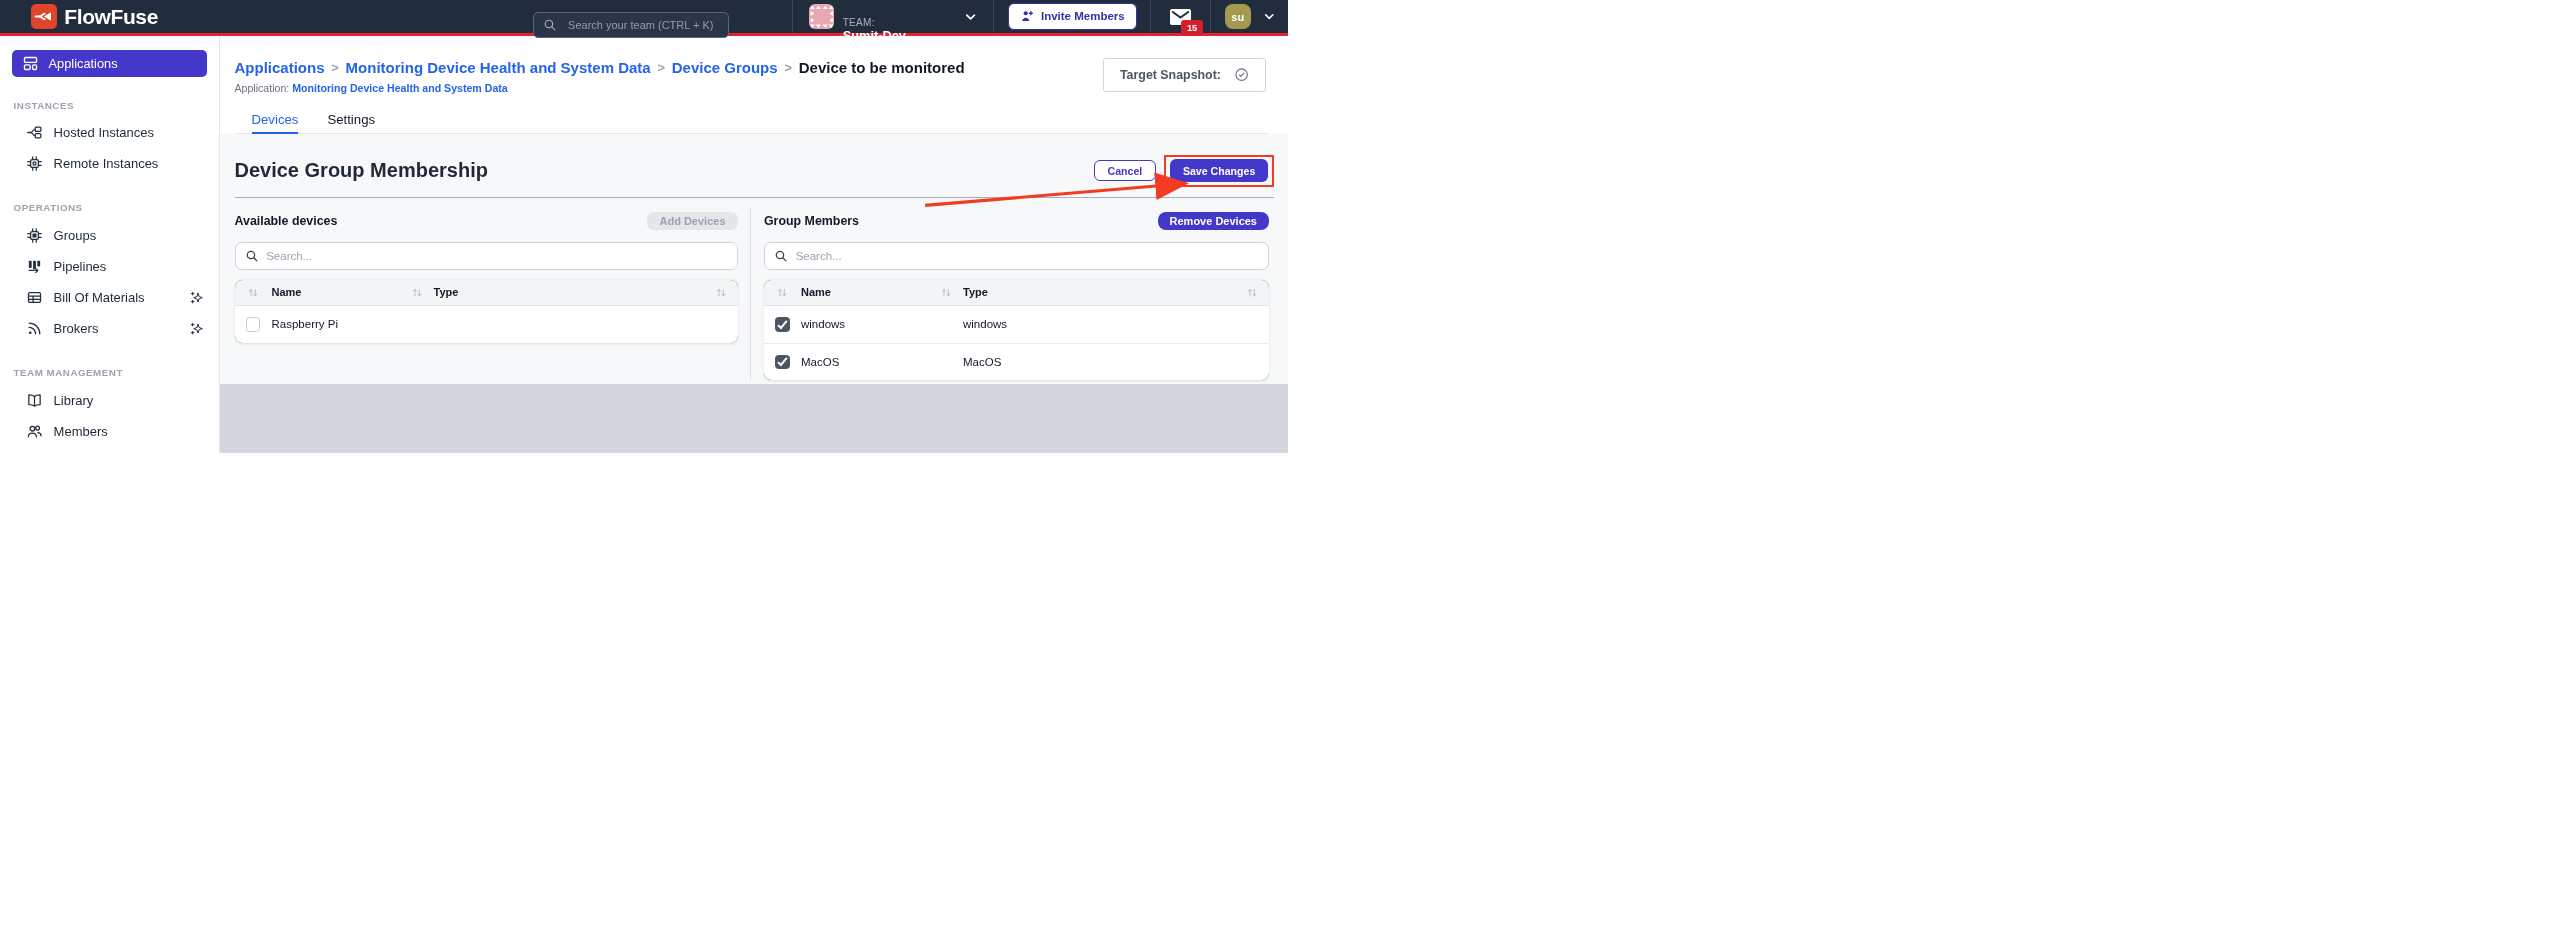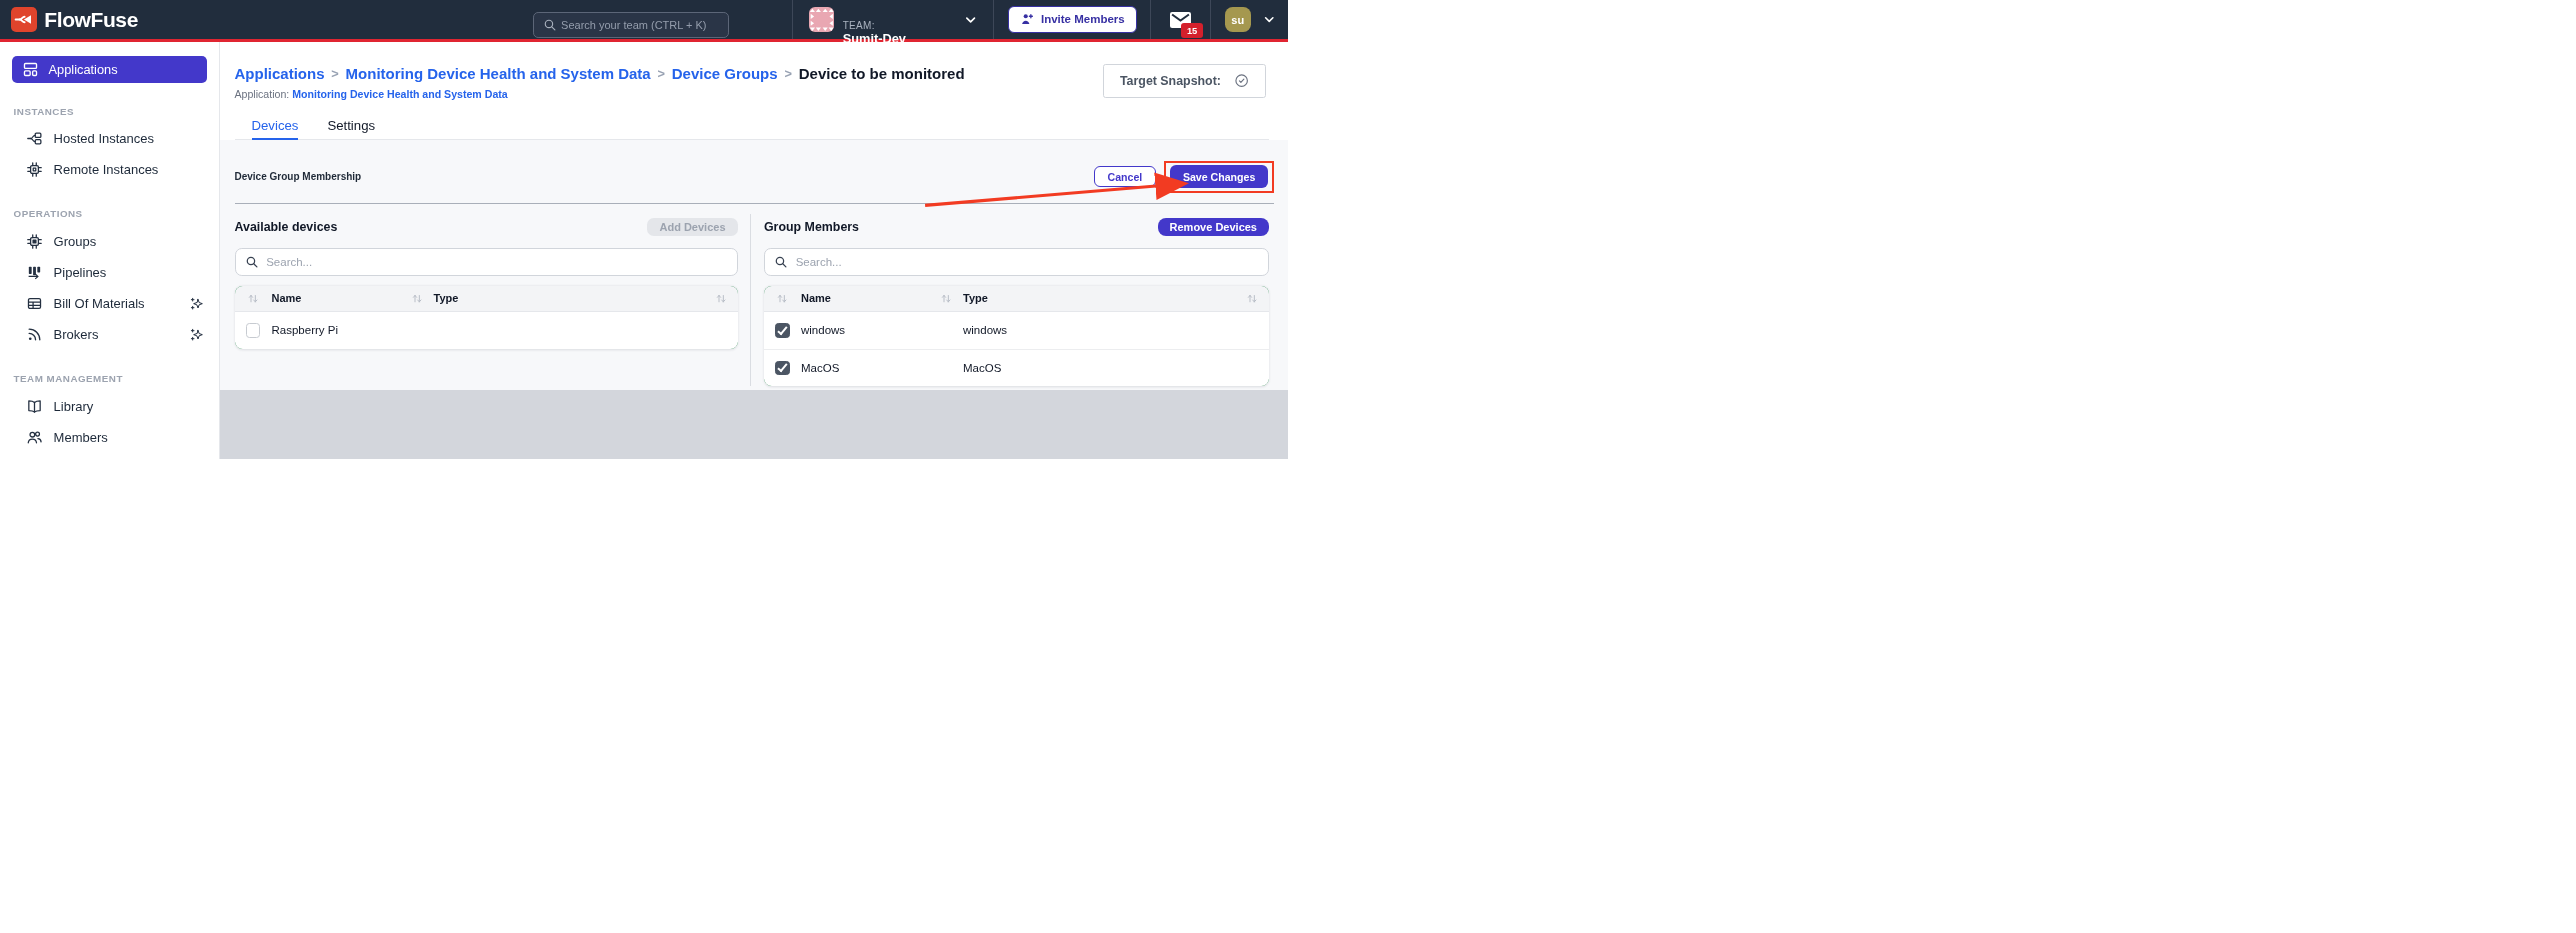--- a/index.html
+++ b/index.html
@@ -1,30 +1,30 @@
 <!DOCTYPE html>
 <html style="font-size:13.6px"><head>
 <meta charset="utf-8">
 <style>
   * { box-sizing: border-box; margin: 0; padding: 0; }
   html,body { width:1288px; height:467px; overflow:hidden; }
   body { font-family:"Liberation Sans", sans-serif; background:#ffffff; position:relative; }
   svg { display:block; }
 
   
-  .navbar { height:42px; background:#212D3D; border-bottom:3.4px solid #E02531;
-            display:flex; align-items:center; position:relative; z-index:5; }
+  .navbar { height:36px; background:#212D3D; border-bottom:3.4px solid #E02531;
+            display:flex; align-items:center; position:relative; z-index:5;padding-left:20px; }
   .brand { display:flex; align-items:center; gap:7.7px; padding-left:11px; }
   .brand-icon { width:25.6px; height:25.6px; background:#E0442C; border-radius:5.1px;
                 display:flex; align-items:center; justify-content:center; }
   .brand-text { color:#fff; font-size:21px; font-weight:700; letter-spacing:-0.4px; }
 
   .nav-search { position:absolute; left:533px; top:12px; width:196px; height:26.4px;
                 background:#2A3547; border:0.9px solid #5C6678; border-radius:5.1px;
-                display:flex; align-items:center; gap:5px; padding:0 8.5px; }
+                display:flex; align-items:center; gap:12px; padding:0 8.5px; }
   .nav-search input { background:transparent; border:none; outline:none; color:#C6CCD6;
                       font-size:11px; width:100%; font-family:"Liberation Sans",sans-serif; }
   .nav-search input::placeholder { color:#949DAC; }
 
   .nav-right { margin-left:auto; display:flex; align-items:stretch; height:100%; }
   .nav-group { display:flex; align-items:center; border-left:0.9px solid #3D4758; cursor:pointer; }
 
   .group-team { padding:0 15.3px; gap:8.5px; }
   .team-avatar { width:25.6px; height:25.6px; border-radius:6px; overflow:hidden; flex:0 0 auto; }
   .team-meta { margin-right:48px; line-height:1.15; }
@@ -79,21 +79,21 @@
 
   .tabs { margin-top:18px; padding-left:17px; display:flex; gap:29px; border-bottom:0.9px solid #E5E7EB; }
   .tab { font-size:13.2px; padding-bottom:5px; color:#111827; font-weight:500; cursor:pointer;
          border-bottom:2.6px solid transparent; margin-bottom:-0.9px; }
   .tab.active { color:#2563EB; border-bottom-color:#2563EB; }
 
   
   .content { flex:1; background:#F7F8FA; display:flex; flex-direction:column; min-height:0; }
   .content-head { display:flex; justify-content:space-between; align-items:center;
                   padding:20.4px 13.6px 0 14.5px; }
-  .content-head h2 { font-size:10px; font-weight:700; color:#1F2937; }
+  .content-head h2 { font-size:20px; font-weight:700; color:#1F2937; }
   .head-actions { display:flex; align-items:center; gap:7.7px; }
   .btn { height:20.4px; padding:0 12.8px; border-radius:6px; font-size:10.6px; font-weight:700;
          cursor:pointer; font-family:"Liberation Sans",sans-serif; display:inline-flex; align-items:center; }
   .btn-cancel { background:#fff; border:1.4px solid #4338CA; color:#4338CA; }
   .btn-save { background:#4338CA; border:none; color:#fff; height:23px; }
   .save-annotation { border:2.6px solid #F23B22; padding:2.6px 4.3px; display:inline-flex; }
 
   .head-divider { margin:10.2px 13.6px 0 14.5px; border:none; border-top:1.4px solid #A9AFB9; }
 
   .panels { display:flex; align-items:flex-start; padding:10.2px 19px 0 14.5px; }

